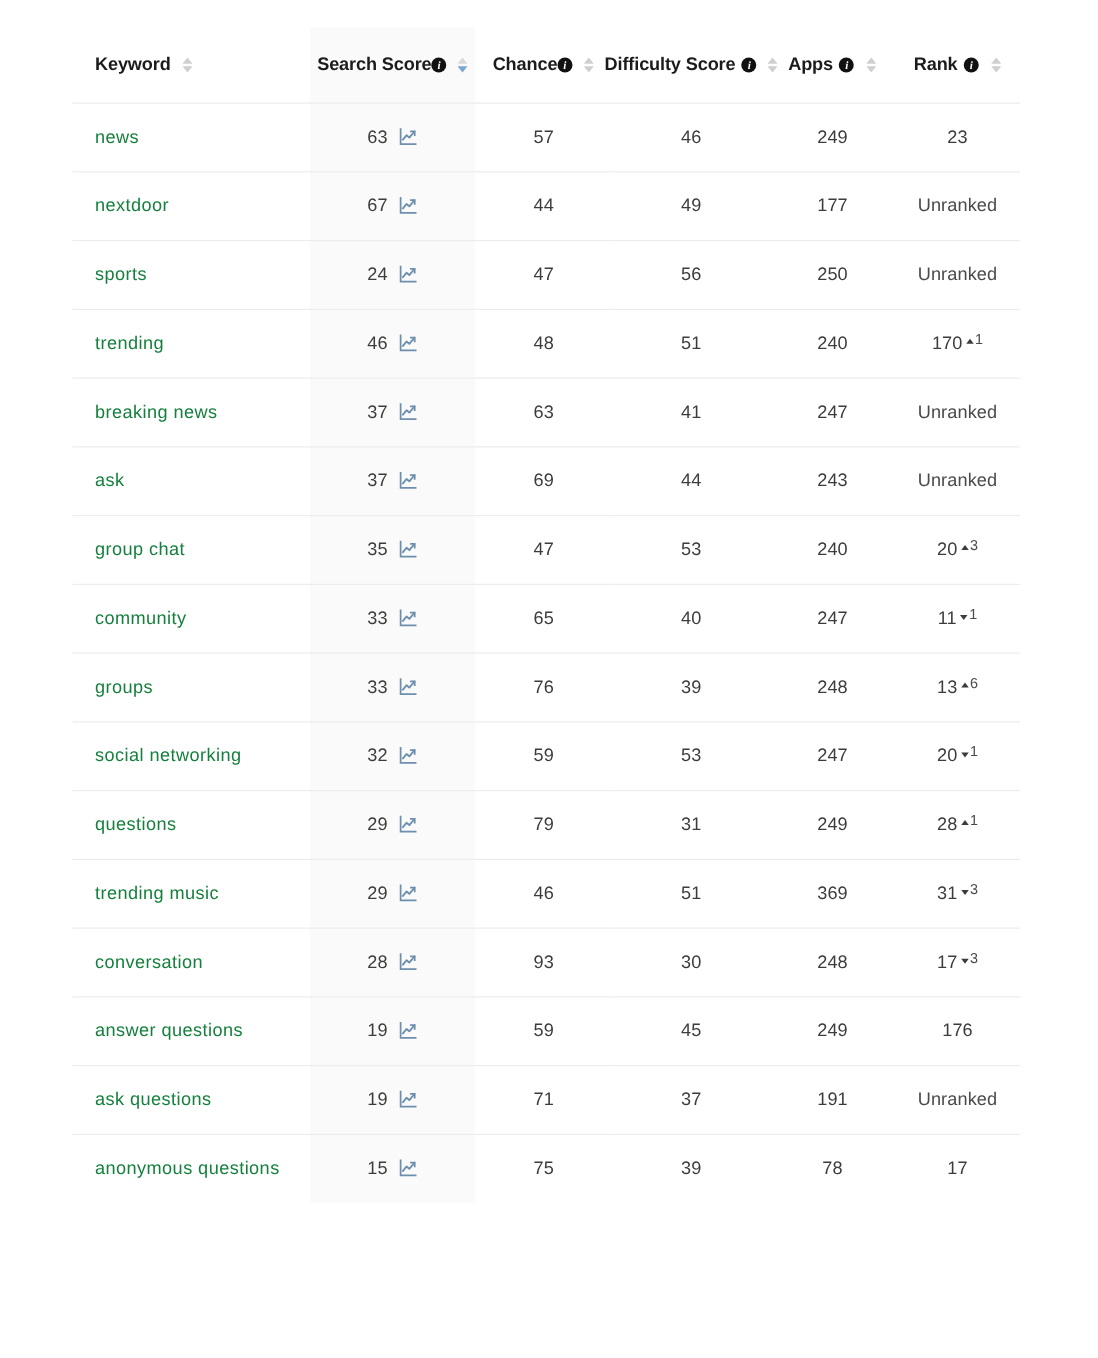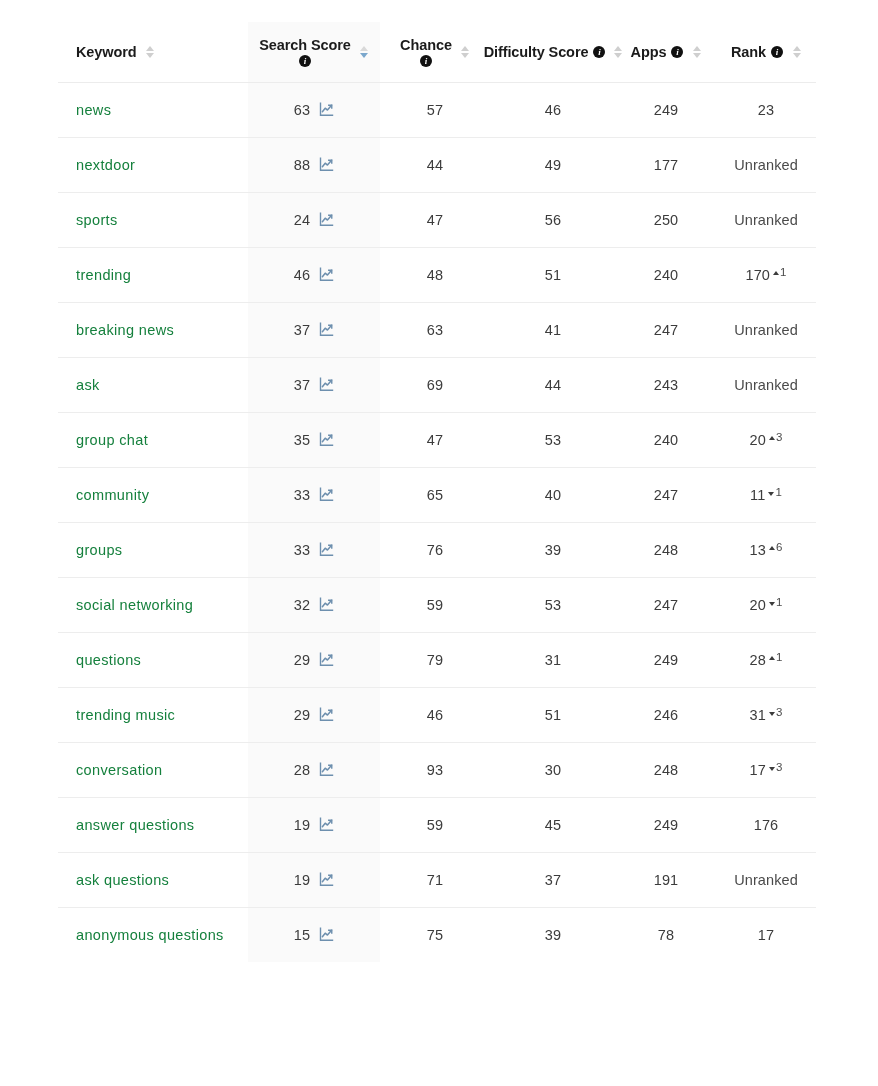--- a/index.html
+++ b/index.html
@@ -57,21 +57,21 @@
     gap: 5px;
     padding: 0 6px;
     box-sizing: border-box;
   }
   .hcell.left {
     justify-content: flex-start;
     padding-left: 18px;
   }
   .hlabel-wrap {
     display: flex;
-    flex-direction: column;
+    flex-direction: row;
     align-items: center;
     line-height: 1.25;
   }
   .hlabel-wrap.inline {
     flex-direction: row;
     align-items: center;
     gap: 5px;
   }
   .hlabel {
     white-space: nowrap;
@@ -296,21 +296,21 @@
           </td>
           <td>57</td>
           <td>46</td>
           <td>249</td>
           <td><span class="rank-num">23</span></td>
         </tr>
         <tr>
           <td class="col-keyword">nextdoor</td>
           <td class="shaded">
             <span class="score-cell">
-              <span>88</span>
+              <span>67</span>
               <span class="chart-icon">
                 <svg viewBox="0 0 16 16" width="15" height="15" aria-hidden="true">
                   <path d="M1.6 1.4 L1.6 14.2 L14.4 14.2" fill="none" stroke="#6d8fae" stroke-width="1.5" stroke-linecap="square"></path>
                   <path d="M3.6 10.4 L6.6 6.6 L9.0 8.6 L13.4 3.4" fill="none" stroke="#6d8fae" stroke-width="1.6" stroke-linejoin="round" stroke-linecap="round"></path>
                   <path d="M10.4 3.4 L13.6 3.4 L13.6 6.4" fill="none" stroke="#6d8fae" stroke-width="1.5" stroke-linecap="square"></path>
                 </svg>
               </span>
             </span>
           </td>
           <td>44</td>
@@ -534,21 +534,21 @@
                 <svg viewBox="0 0 16 16" width="15" height="15" aria-hidden="true">
                   <path d="M1.6 1.4 L1.6 14.2 L14.4 14.2" fill="none" stroke="#6d8fae" stroke-width="1.5" stroke-linecap="square"></path>
                   <path d="M3.6 10.4 L6.6 6.6 L9.0 8.6 L13.4 3.4" fill="none" stroke="#6d8fae" stroke-width="1.6" stroke-linejoin="round" stroke-linecap="round"></path>
                   <path d="M10.4 3.4 L13.6 3.4 L13.6 6.4" fill="none" stroke="#6d8fae" stroke-width="1.5" stroke-linecap="square"></path>
                 </svg>
               </span>
             </span>
           </td>
           <td>46</td>
           <td>51</td>
-          <td>246</td>
+          <td>369</td>
           <td><span class="rank-cell">
               <span class="rank-num">31</span>
               <span class="rank-delta">
                 <span class="tri-down"></span>
                 <span>3</span>
               </span>
             </span></td>
         </tr>
         <tr>
           <td class="col-keyword">conversation</td>

